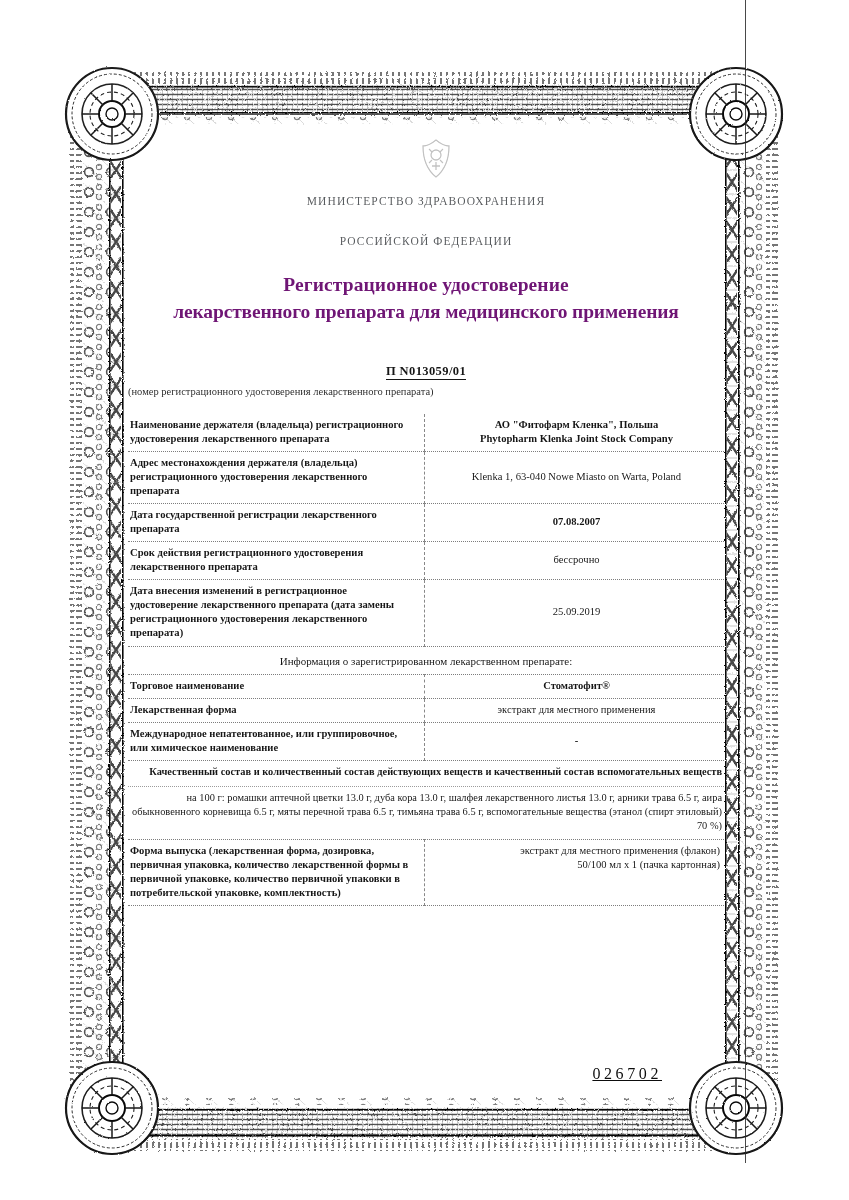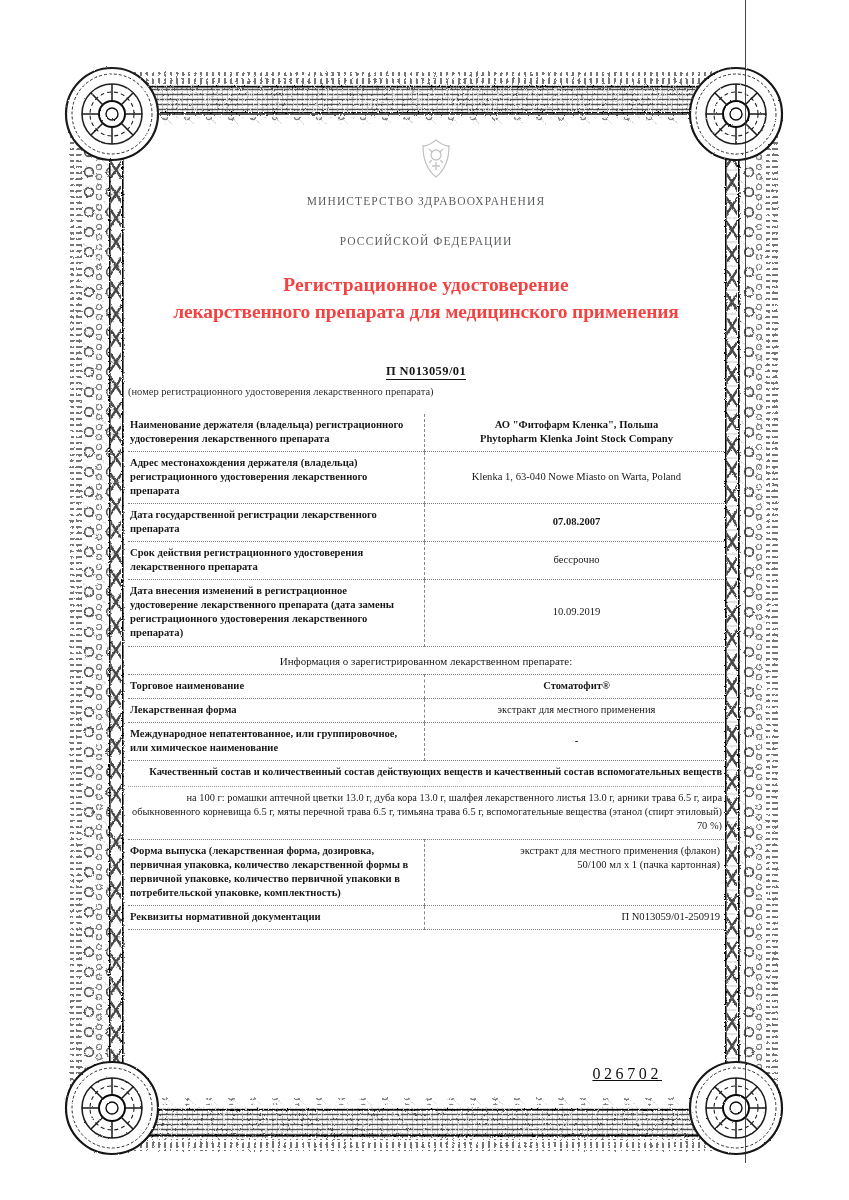--- a/index.html
+++ b/index.html
@@ -75,21 +75,21 @@
     opacity: .88;
   }
   .ministry div { white-space: nowrap; margin-top: 24px; }
 
   .title {
     text-align: center;
     font-weight: bold;
     font-size: 19.5px;
     line-height: 1.38;
     margin-top: 22px;
-    color: #ef4444;
+    color: #701a75;
     letter-spacing: .1px;
   }
   .title .l2 { font-size: 19.5px; letter-spacing: -.15px; }
 
   .regnum {
     text-align: center;
     font-weight: bold;
     font-size: 12.5px;
     margin-top: 38px;
     letter-spacing: .4px;
@@ -357,21 +357,21 @@
         <tr>
           <td class="lbl">Дата государственной регистрации лекарственного препарата</td>
           <td class="val val-bold">07.08.2007</td>
         </tr>
         <tr>
           <td class="lbl">Срок действия регистрационного удостоверения лекарственного препарата</td>
           <td class="val">бессрочно</td>
         </tr>
         <tr>
           <td class="lbl">Дата внесения изменений в регистрационное удостоверение лекарственного препарата (дата замены регистрационного удостоверения лекарственного препарата)</td>
-          <td class="val">10.09.2019</td>
+          <td class="val">25.09.2019</td>
         </tr>
 
         <tr class="banner">
           <td colspan="2">Информация о зарегистрированном лекарственном препарате:</td>
         </tr>
 
         <tr>
           <td class="lbl">Торговое наименование</td>
           <td class="val val-bold">Стоматофит®</td>
         </tr>
@@ -390,24 +390,20 @@
         <tr class="full">
           <td class="body" colspan="2">на 100 г: ромашки аптечной цветки 13.0 г, дуба кора 13.0 г, шалфея лекарственного листья 13.0 г, арники трава 6.5 г, аира обыкновенного корневища 6.5 г, мяты перечной трава 6.5 г, тимьяна трава 6.5 г, вспомогательные вещества (этанол (спирт этиловый) 70 %)</td>
         </tr>
 
         <tr>
           <td class="lbl">Форма выпуска (лекарственная форма, дозировка, первичная упаковка, количество лекарственной формы в первичной упаковке, количество первичной упаковки в потребительской упаковке, комплектность)</td>
           <td class="val left">
             <div>экстракт для местного применения (флакон)</div>
             <div>50/100 мл х 1 (пачка картонная)</div>
           </td>
-        </tr>
-        <tr>
-          <td class="lbl">Реквизиты нормативной документации</td>
-          <td class="val left">П N013059/01-250919</td>
         </tr>
       </tbody>
     </table>
 
     <div class="serial">026702</div>
   </div>
 
   <div class="scan-line"></div>
 
   <svg class="grain" xmlns="http://www.w3.org/2000/svg">

